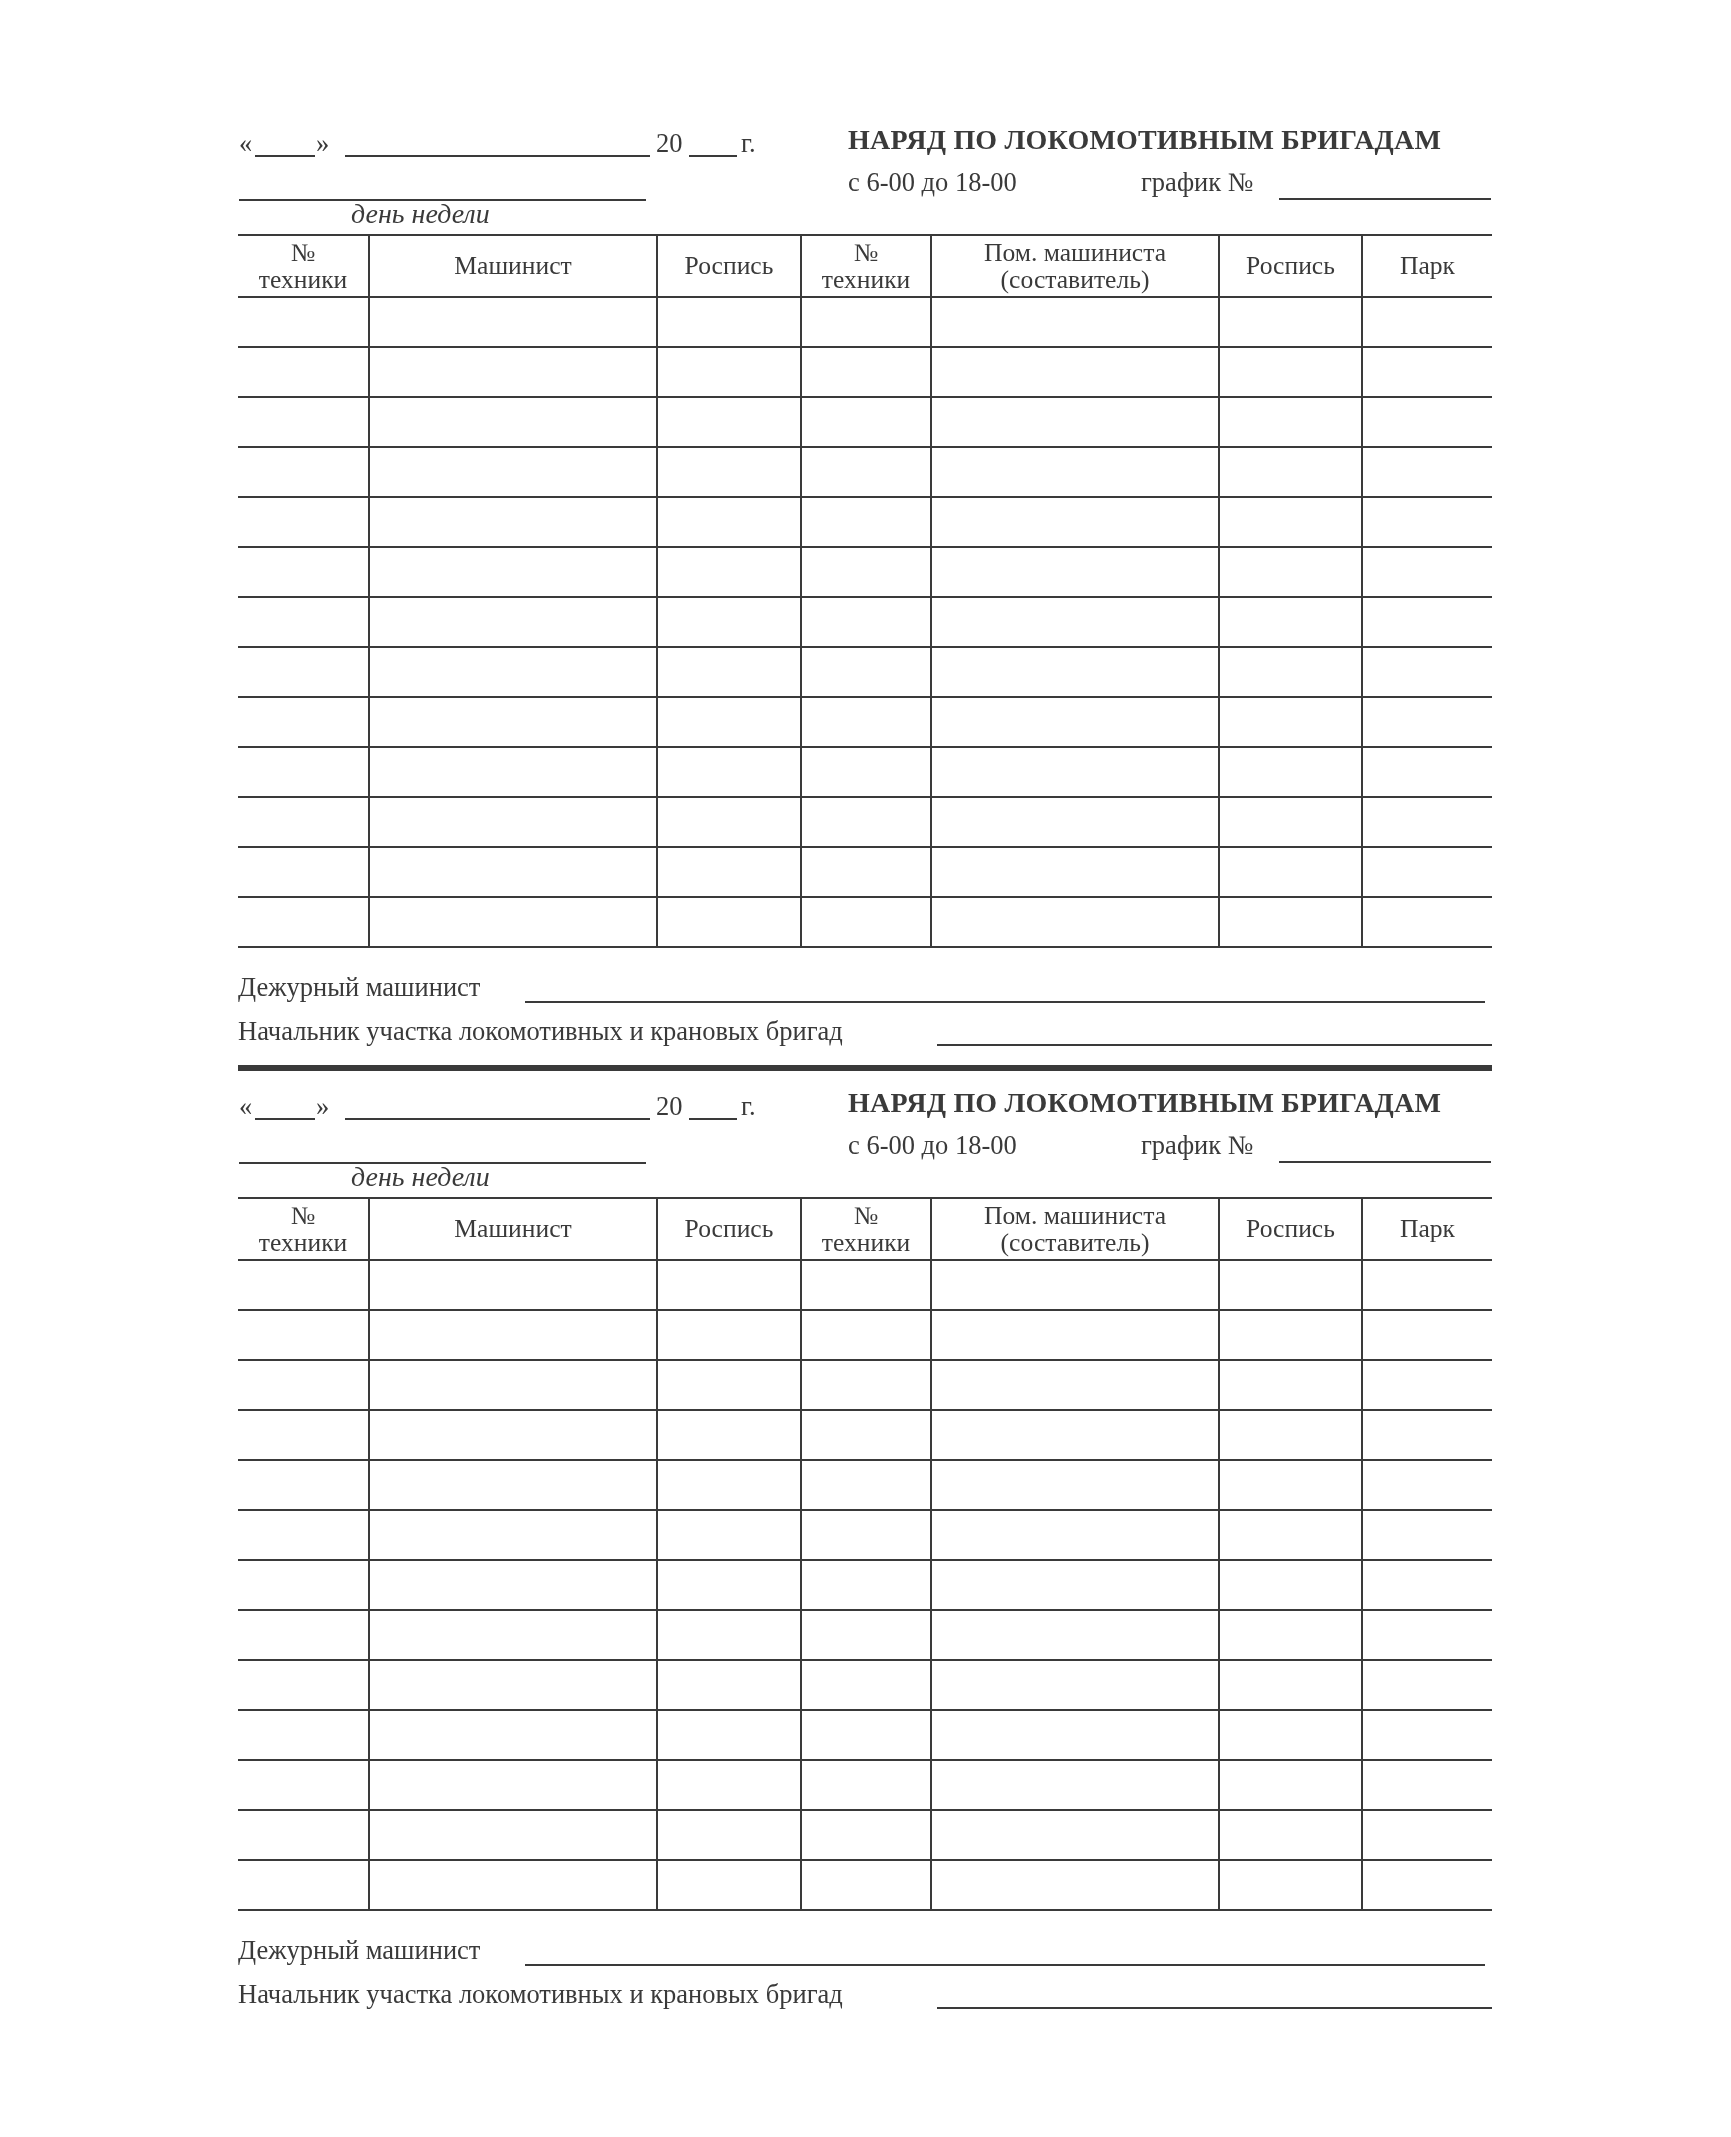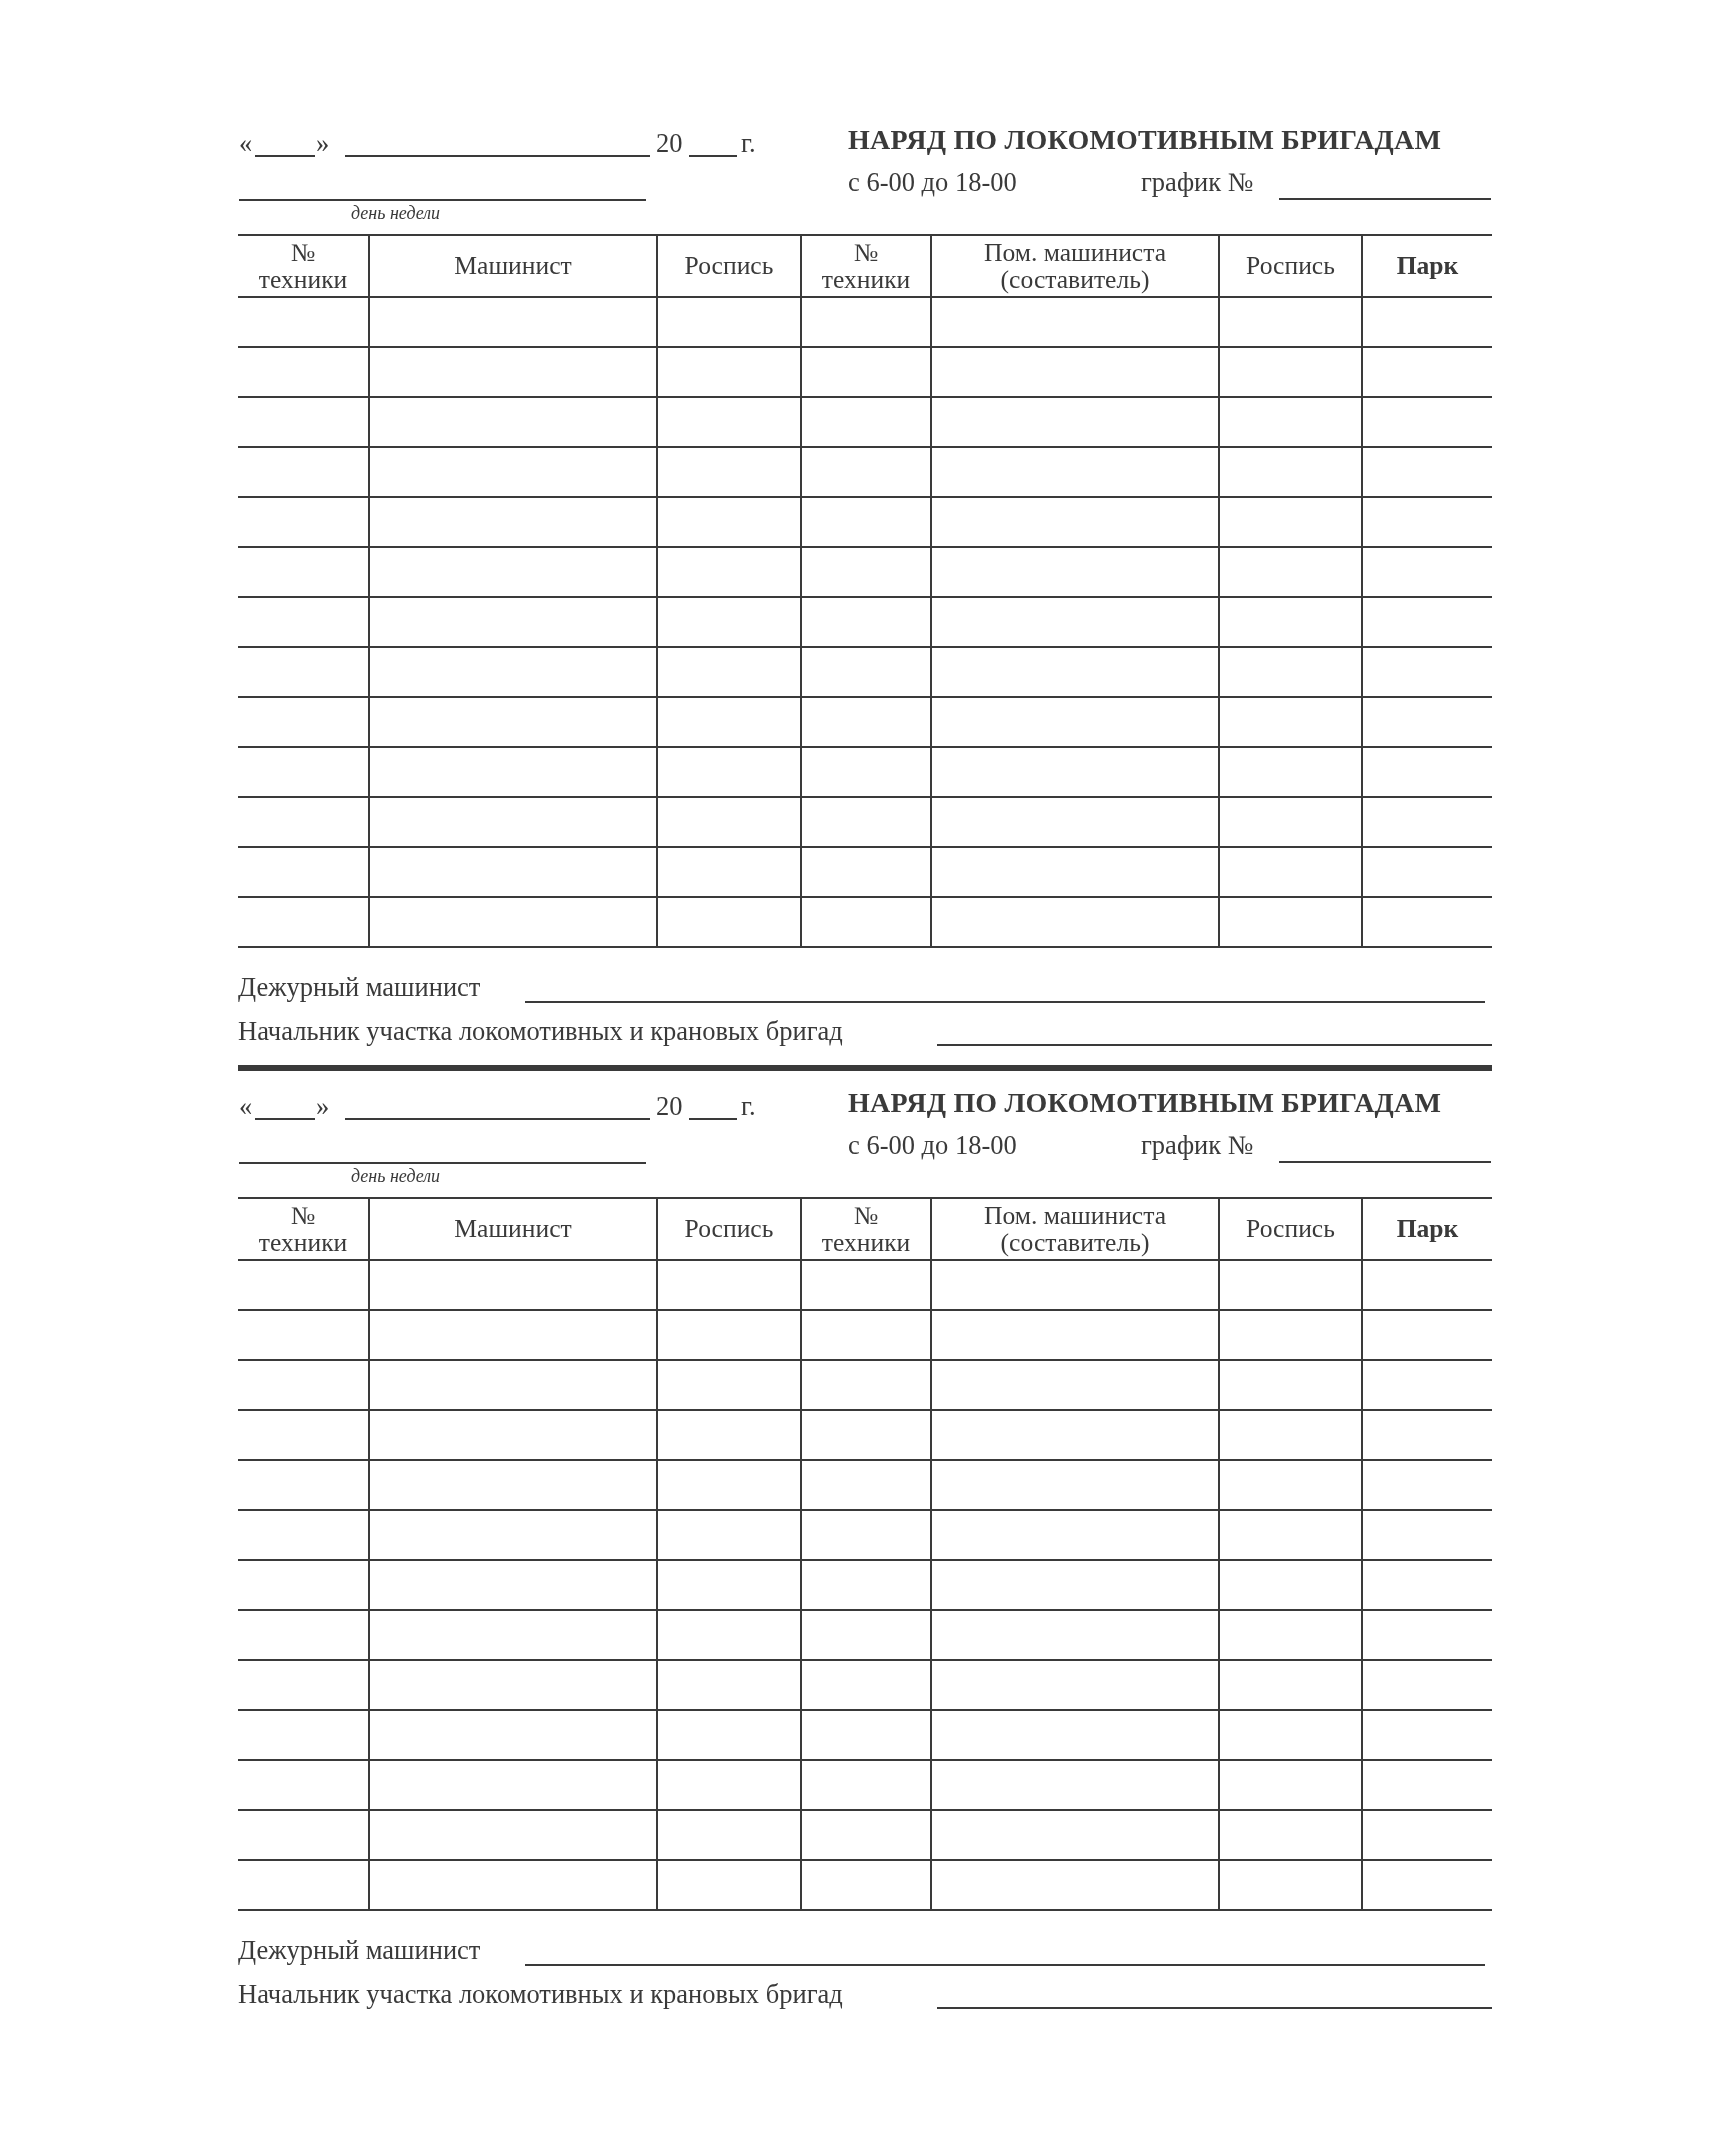--- a/index.html
+++ b/index.html
@@ -3,26 +3,26 @@
 <meta charset="utf-8">
 <style>
   html, body { margin: 0; padding: 0; background: #ffffff; }
   body { width: 1732px; height: 2137px; position: relative; overflow: hidden;
          font-family: "Liberation Serif", "DejaVu Serif", serif; color: #3a3a3a; }
   .section { position: absolute; left: 0; width: 1732px; height: 969px; }
   .abs { position: absolute; white-space: nowrap; }
   .txt { font-size: 26.5px; line-height: 31px; }
   .uline { position: absolute; height: 1.8px; background: #3a3a3a; }
   .title { font-weight: bold; font-size: 28px; line-height: 33px; letter-spacing: 0.2px; }
-  .hint { font-style: italic; font-size: 18px; line-height: 25.6px; }
+  .hint { font-style: italic; font-size: 28px; line-height: 25.6px; }
   table.grid { position: absolute; left: 238px; top: 0; border-collapse: collapse; table-layout: fixed; width: 1254px; }
   table.grid th, table.grid td { border: 2.7px solid #3a3a3a; padding: 0; font-weight: normal;
     text-align: center; vertical-align: middle; font-size: 25.6px; line-height: 27.4px; color: #3a3a3a; }
   table.grid th:first-child, table.grid td:first-child { border-left: none; }
-  table.grid th:last-child, table.grid td:last-child { border-right: none; font-weight: bold; }
+  table.grid th:last-child, table.grid td:last-child { border-right: none; }
   table.grid thead th { height: 60px; }
   table.grid tbody td { height: 48px; }
   .sep { position: absolute; left: 238px; width: 1254px; height: 6.4px; background: #3a3a3a; }
 </style>
 </head>
 <body>
 
 <div id="page">
   <div class="section" style="top: 0px;">
 

